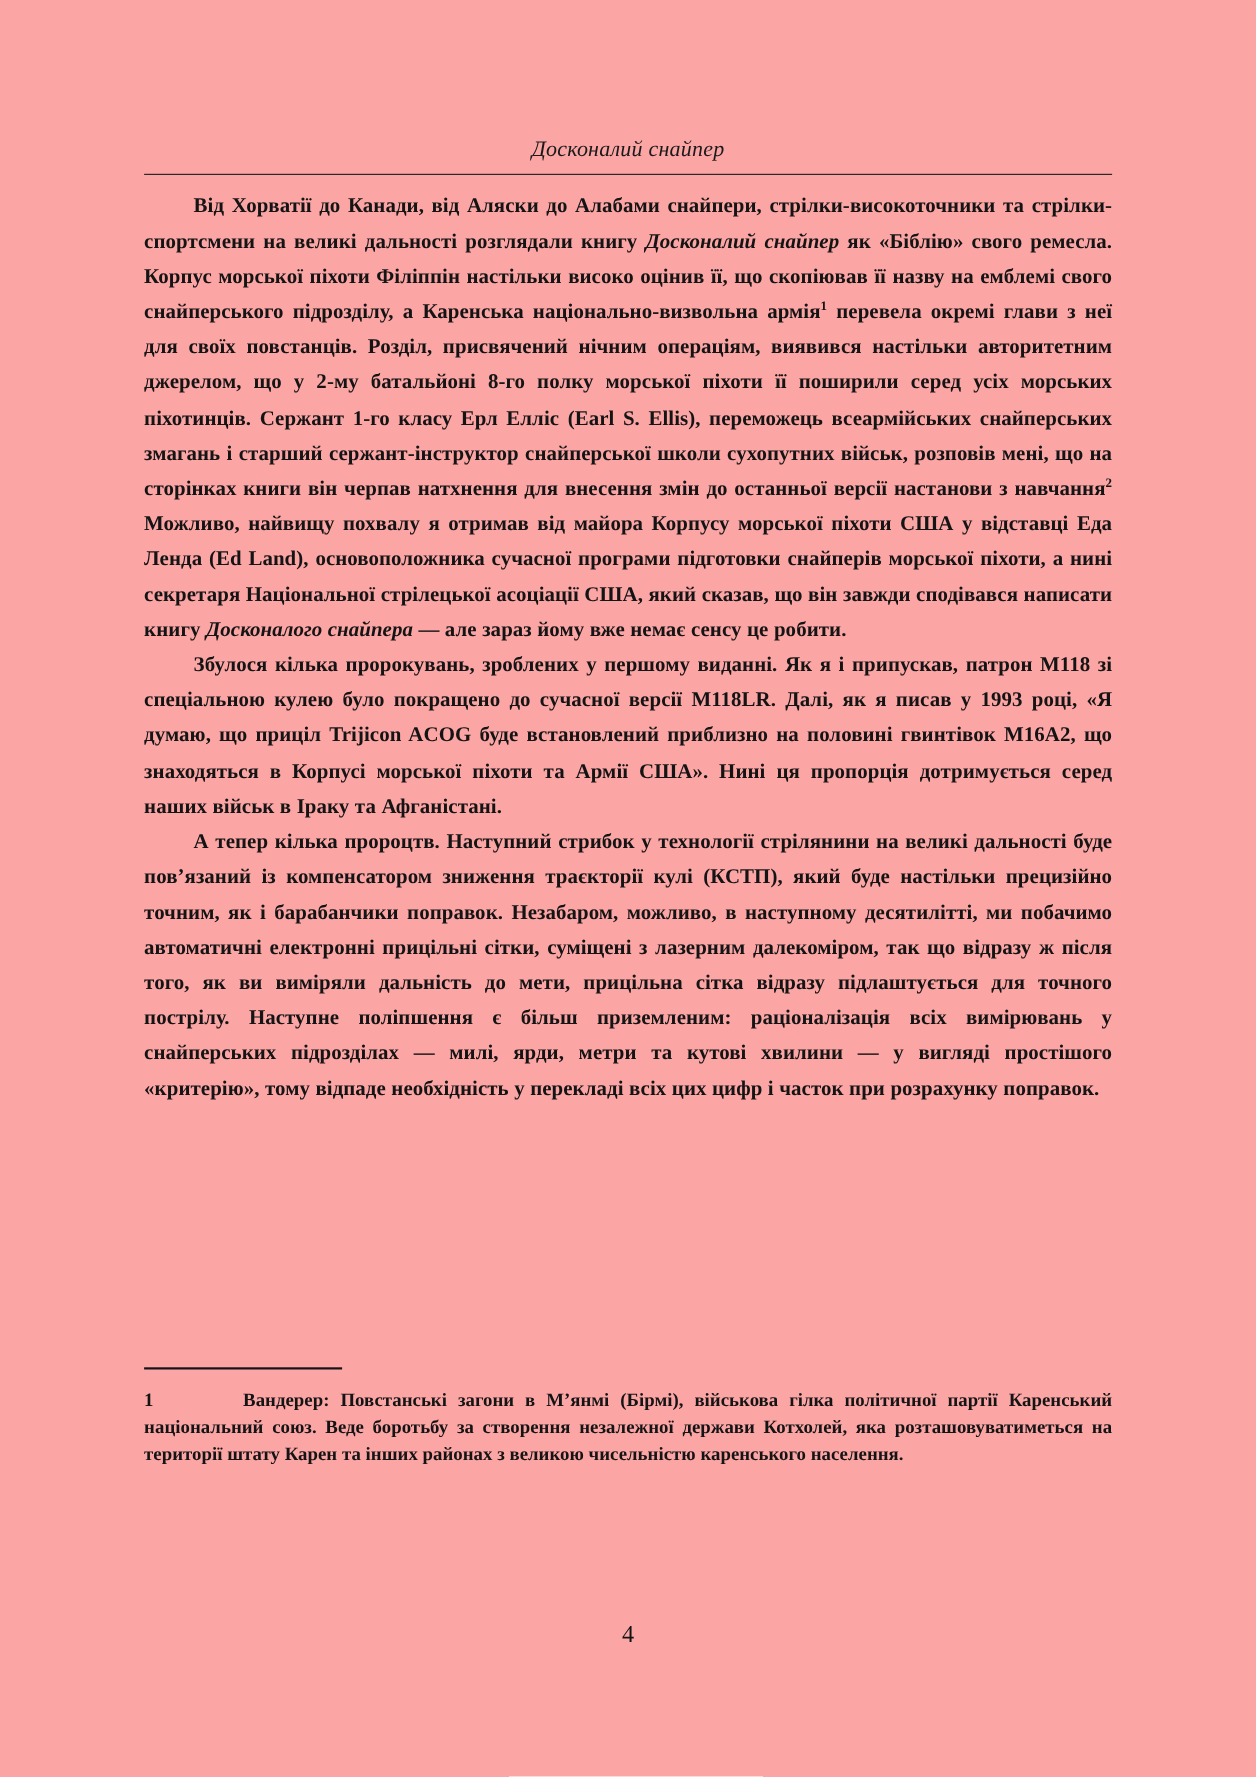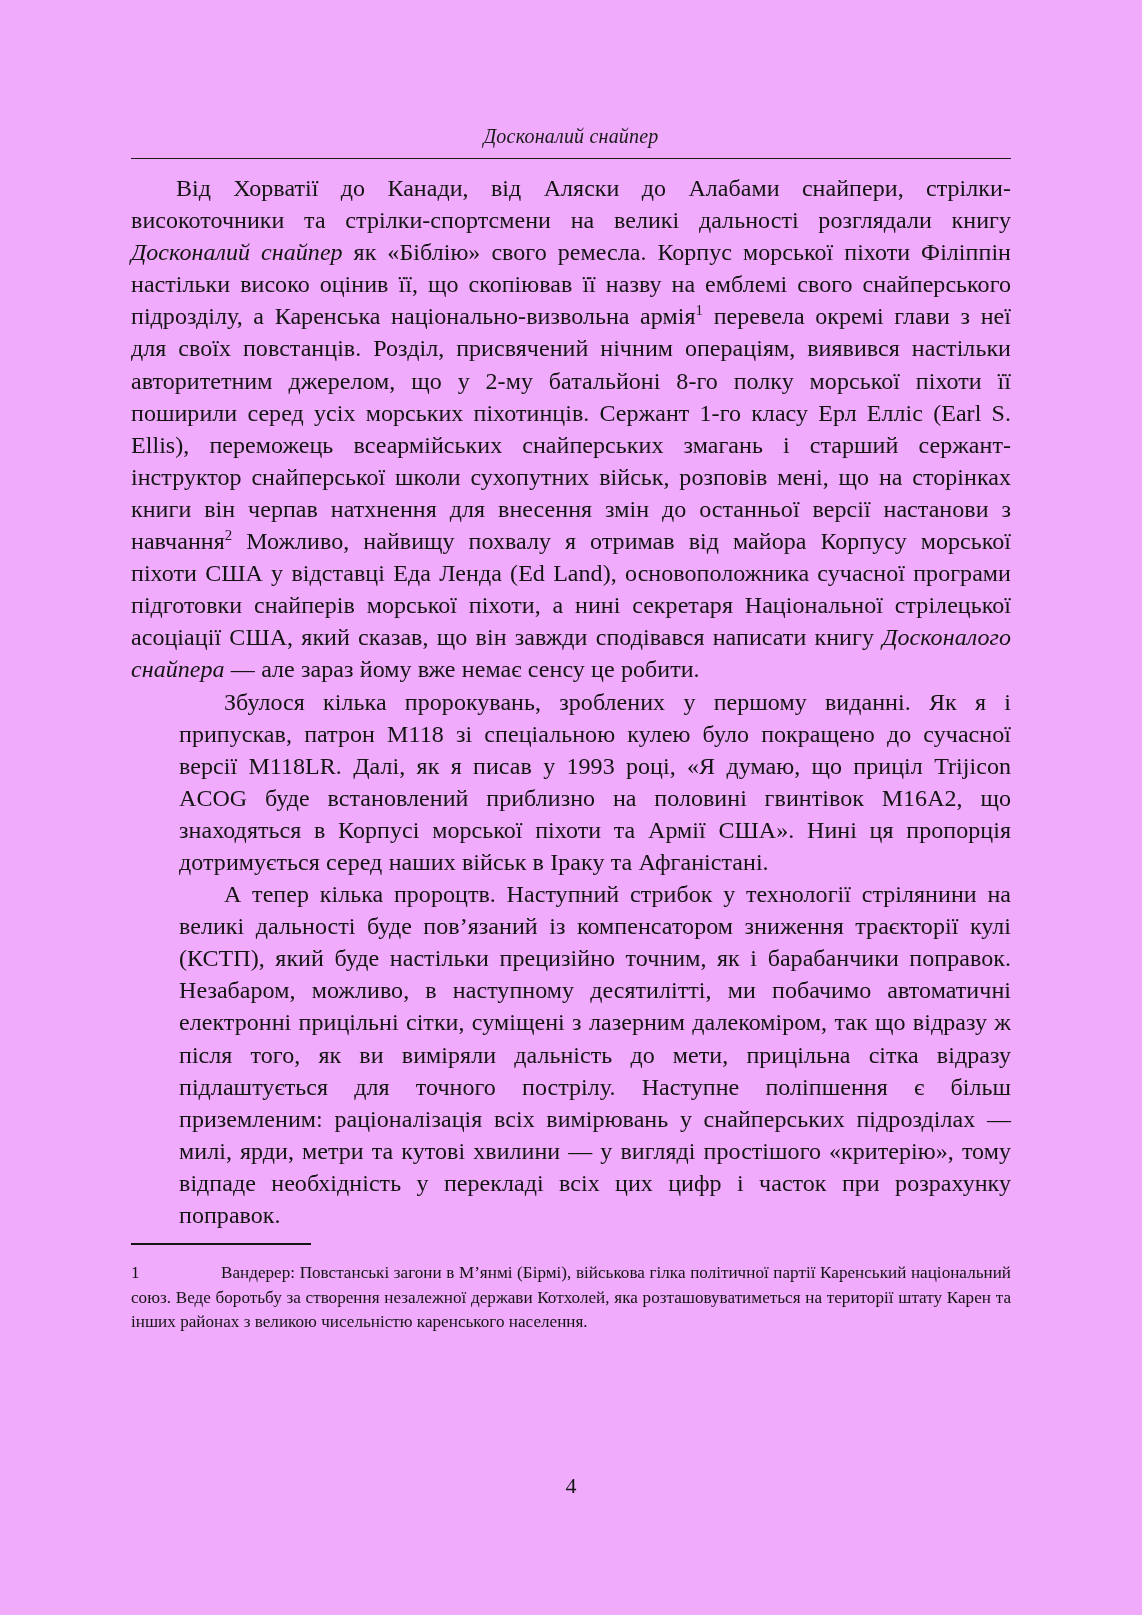--- a/index.html
+++ b/index.html
@@ -16,21 +16,21 @@
     color: #141414;
     -webkit-font-smoothing: antialiased;
   }
 
   .page {
     position: absolute;
     left: 0;
     top: 0;
     width: 1142px;
     height: 1615px;
-    background: #f0abfc;
+    background: #fca5a5;
     overflow: hidden;
   }
 
   
   .running-head {
     position: absolute;
     left: 131px;
     top: 124px;
     width: 880px;
     text-align: center;
@@ -53,42 +53,44 @@
   .text-column {
     position: absolute;
     left: 131px;
     top: 172px;
     width: 880px;
   }
   .para {
     margin: 0;
     text-indent: 45px;
     text-align: justify;
-    font-size: 24px;
+    font-size: 19px;
     line-height: 32.1px;
     letter-spacing: 0.05px;
     word-spacing: 0.2px;
     hyphens: manual;
+    font-weight: bold;
   }
-  .para + .para { margin-top: 0; margin-left: 48px; }
+  .para + .para { margin-top: 0; }
 
   .italic { font-style: italic; }
 
   sup.fn-ref {
     font-size: 0.62em;
     vertical-align: super;
     line-height: 0;
   }
 
   
   .footnote-area {
     position: absolute;
     left: 131px;
     top: 1243px;
     width: 880px;
+    font-weight: bold;
   }
   .footnote-rule {
     width: 180px;
     height: 0;
     border-top: 2.6px solid #141414;
     margin: 0 0 16px 0;
   }
   .footnote {
     margin: 0;
     text-align: justify;

